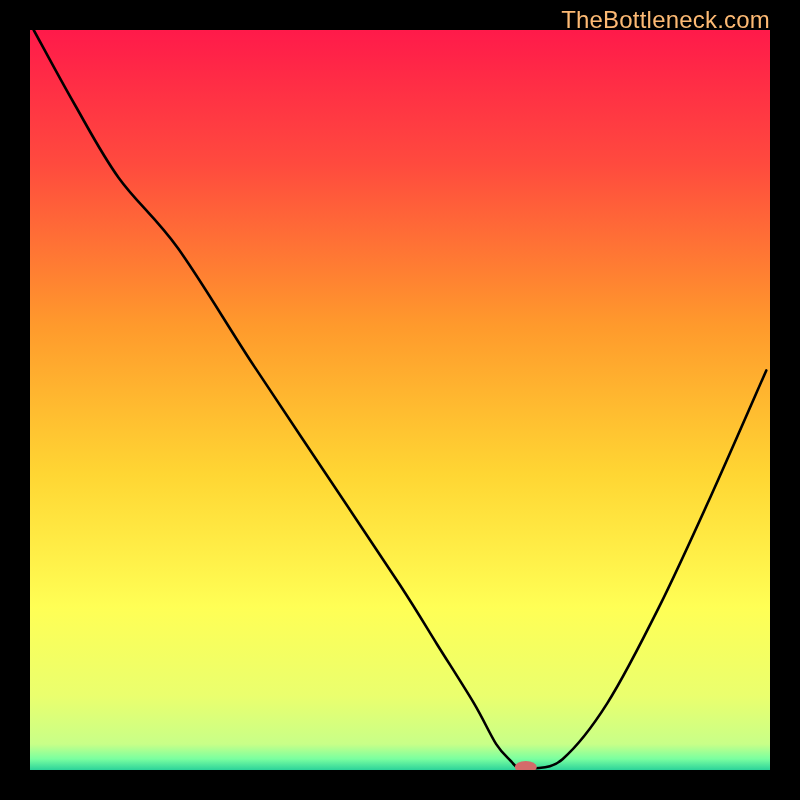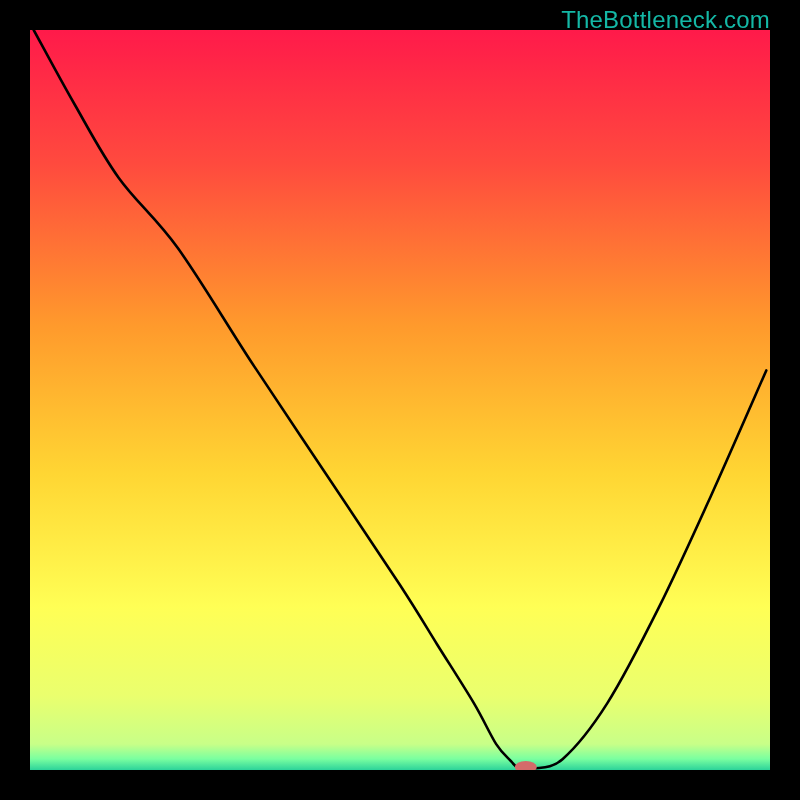--- a/index.html
+++ b/index.html
@@ -20,21 +20,21 @@
     position: absolute;
     left: 30px;
     top: 30px;
     width: 740px;
     height: 740px;
   }
   .watermark {
     position: absolute;
     top: 6px;
     right: 30px;
-    color: #14b8a6;
+    color: #fdba74;
     font-size: 24px;
     font-weight: 500;
     letter-spacing: 0.2px;
   }
   svg {
     display: block;
   }
 </style>
 </head>
 <body>

